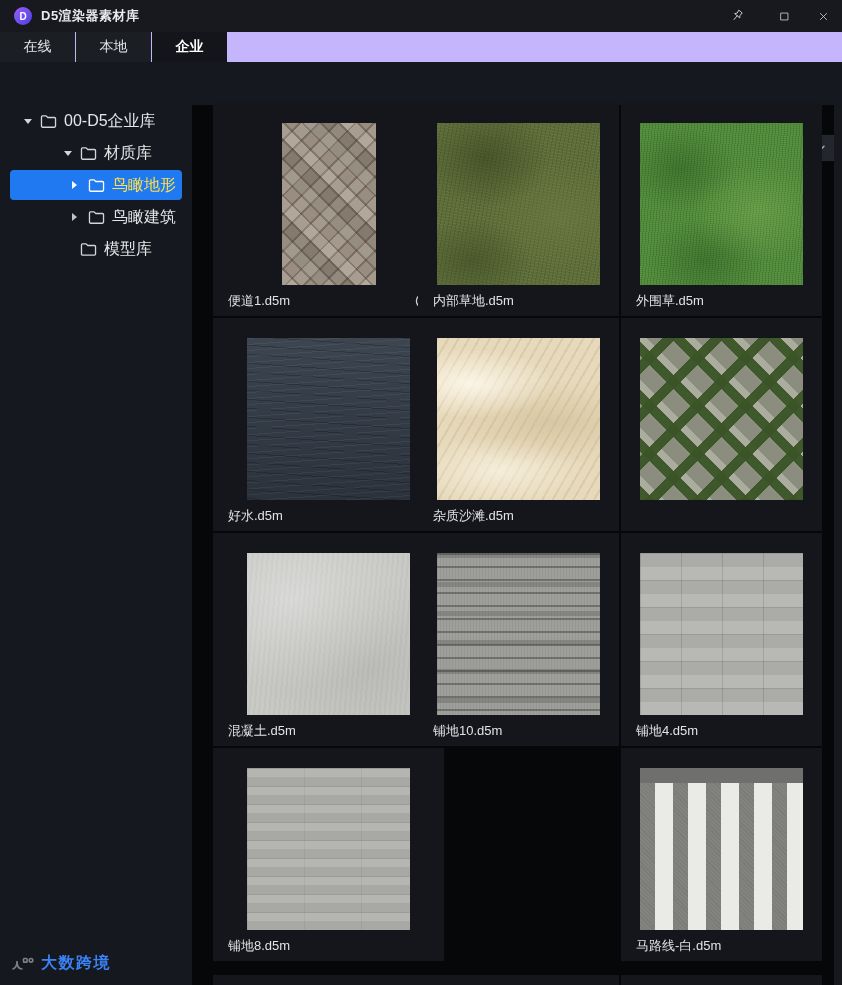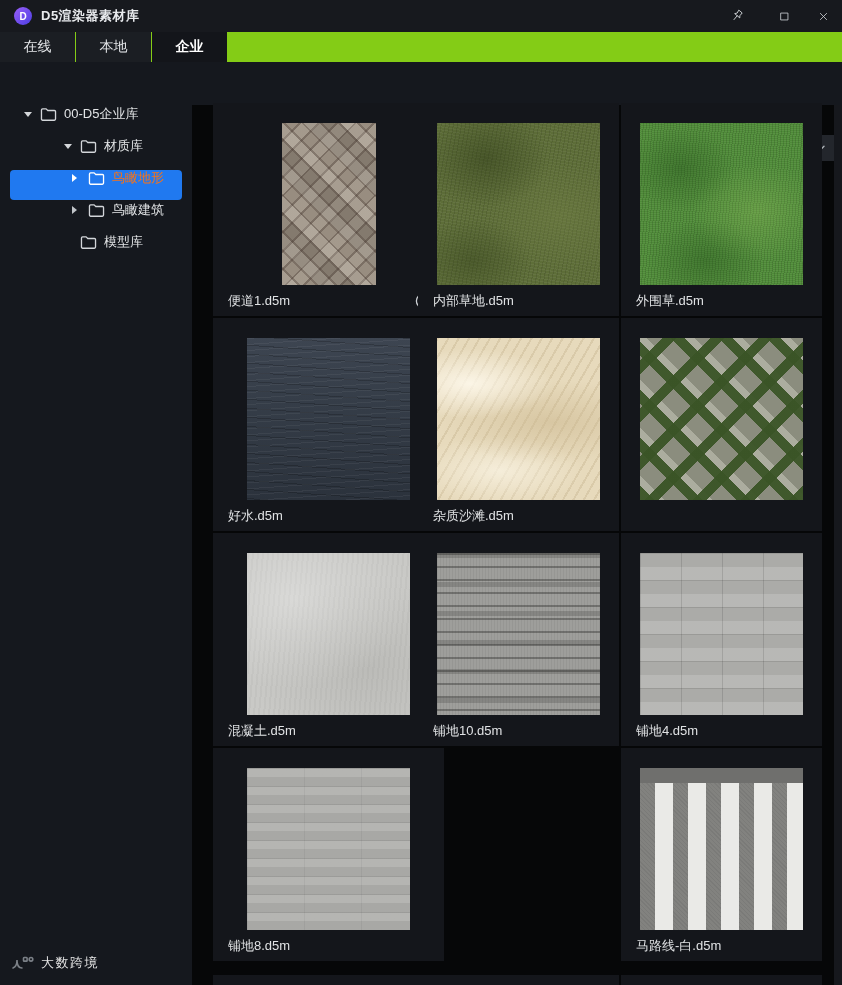--- a/index.html
+++ b/index.html
@@ -12,52 +12,52 @@
   .logo{position:absolute;left:14px;top:7px;width:18px;height:18px;border-radius:50%;
         background:linear-gradient(135deg,#9a5ef8,#4b3fe4);display:flex;align-items:center;
         justify-content:center;font-size:10px;font-weight:bold;color:#fff}
   .title-text{position:absolute;left:41px;top:0;height:32px;display:flex;align-items:center;
         font-size:13px;font-weight:600;color:#e8eaed;letter-spacing:.5px}
   .winbtn{position:absolute;top:0;width:34px;height:32px;display:flex;align-items:center;justify-content:center}
   .winbtn svg{stroke:#cfd3d7;fill:none;stroke-width:1.3;stroke-linecap:round;stroke-linejoin:round}
   .wb-pin{left:720px}.wb-max{left:767px}.wb-close{left:806px}
 
   
-  .tabbar{position:absolute;left:0;top:32px;width:842px;height:30px;background:#84cc16}
+  .tabbar{position:absolute;left:0;top:32px;width:842px;height:30px;background:#c4b5fd}
   .tab{position:absolute;top:0;height:30px;width:75px;display:flex;align-items:center;justify-content:center;
        font-size:14px;color:#e3e5e8;background:#1b1e23;cursor:default}
   .tab.t0{left:0}.tab.t1{left:76px}
   .tab.t2{left:152px;background:#13151a;color:#fff;font-weight:bold}
 
   
   .toolbar{position:absolute;left:0;top:62px;width:842px;height:43px;background:#15181e}
   .refresh-btn{position:absolute;left:656px;top:72px;width:28px;height:26px;border-radius:4px;
        background:#1e2127;display:flex;align-items:center;justify-content:center}
   .refresh-btn svg{stroke:#ced2d6;fill:none;stroke-width:1.5;stroke-linecap:round;stroke-linejoin:round}
   .size-dd{position:absolute;left:691px;top:73px;width:146px;height:26px;border-radius:3px;background:#23262c;
        display:flex;align-items:center;padding:0 12px;font-size:12.5px;color:#d6d9dc}
   .size-dd svg{margin-left:auto;stroke:#aeb3b8;fill:none;stroke-width:1.4;stroke-linecap:round;stroke-linejoin:round}
 
   
   .sidebar{position:absolute;left:0;top:105px;width:192px;height:880px;background:#15181e}
-  .tree-row{position:relative;height:32px;display:flex;align-items:flex-start;font-size:13px;color:#e3e5e7}
+  .tree-row{position:relative;height:32px;display:flex;align-items:center;font-size:16px;color:#e3e5e7}
   .tree-row .hl{position:absolute;left:10px;right:10px;top:1px;bottom:1px;border-radius:4px;background:#2079f0}
   .tree-row>.ct{position:relative;display:flex;align-items:center;width:100%}
   .ind0>.ct{padding-left:24px}.ind1>.ct{padding-left:64px}.ind2>.ct{padding-left:72px}
   .caret-box{width:12px;display:flex;align-items:center;justify-content:flex-start}
   .caret-down{width:0;height:0;border-left:4px solid transparent;border-right:4px solid transparent;border-top:5px solid #d4d7da}
   .caret-right{width:0;height:0;border-top:4px solid transparent;border-bottom:4px solid transparent;border-left:5px solid #c0c4c8}
   .folder-box{margin:0 7px 0 4px;display:flex}
   .folder-box svg{stroke:#d3d6da;fill:none;stroke-width:1.4;stroke-linejoin:round}
-  .tree-row.sel{color:#f97316}
+  .tree-row.sel{color:#fde047}
 
   
   .watermark{position:absolute;left:10px;top:953px;display:flex;align-items:center;gap:7px;color:#767b82;z-index:3}
   .watermark svg{stroke:#7b8087;fill:none;stroke-width:1.6;stroke-linecap:round}
-  .wm-text{font-size:13px;font-weight:400;letter-spacing:1.5px;color:#e5e5e5}
+  .wm-text{font-size:16px;font-weight:700;letter-spacing:1.5px;color:#3b82f6}
 
   
   .cell{position:absolute;background:#14161b;display:flex;flex-direction:column;align-items:center;overflow:hidden}
   .thumb{margin-top:20px;width:163px;height:162px;flex:none}
   .thumb.narrow{width:94px}
   .label-row{margin-top:auto;align-self:stretch;height:31px;display:flex;align-items:center;
        padding:0 13px 0 15px;font-size:13px;color:#e0e2e4;white-space:nowrap}
   .check-badge{margin-left:auto;display:flex}
   .check-badge svg{stroke:#ced2d6;fill:none;stroke-width:1.3;stroke-linecap:round;stroke-linejoin:round}
   .scroll-track{position:absolute;left:834px;top:105px;width:8px;height:880px;background:#16181d}

